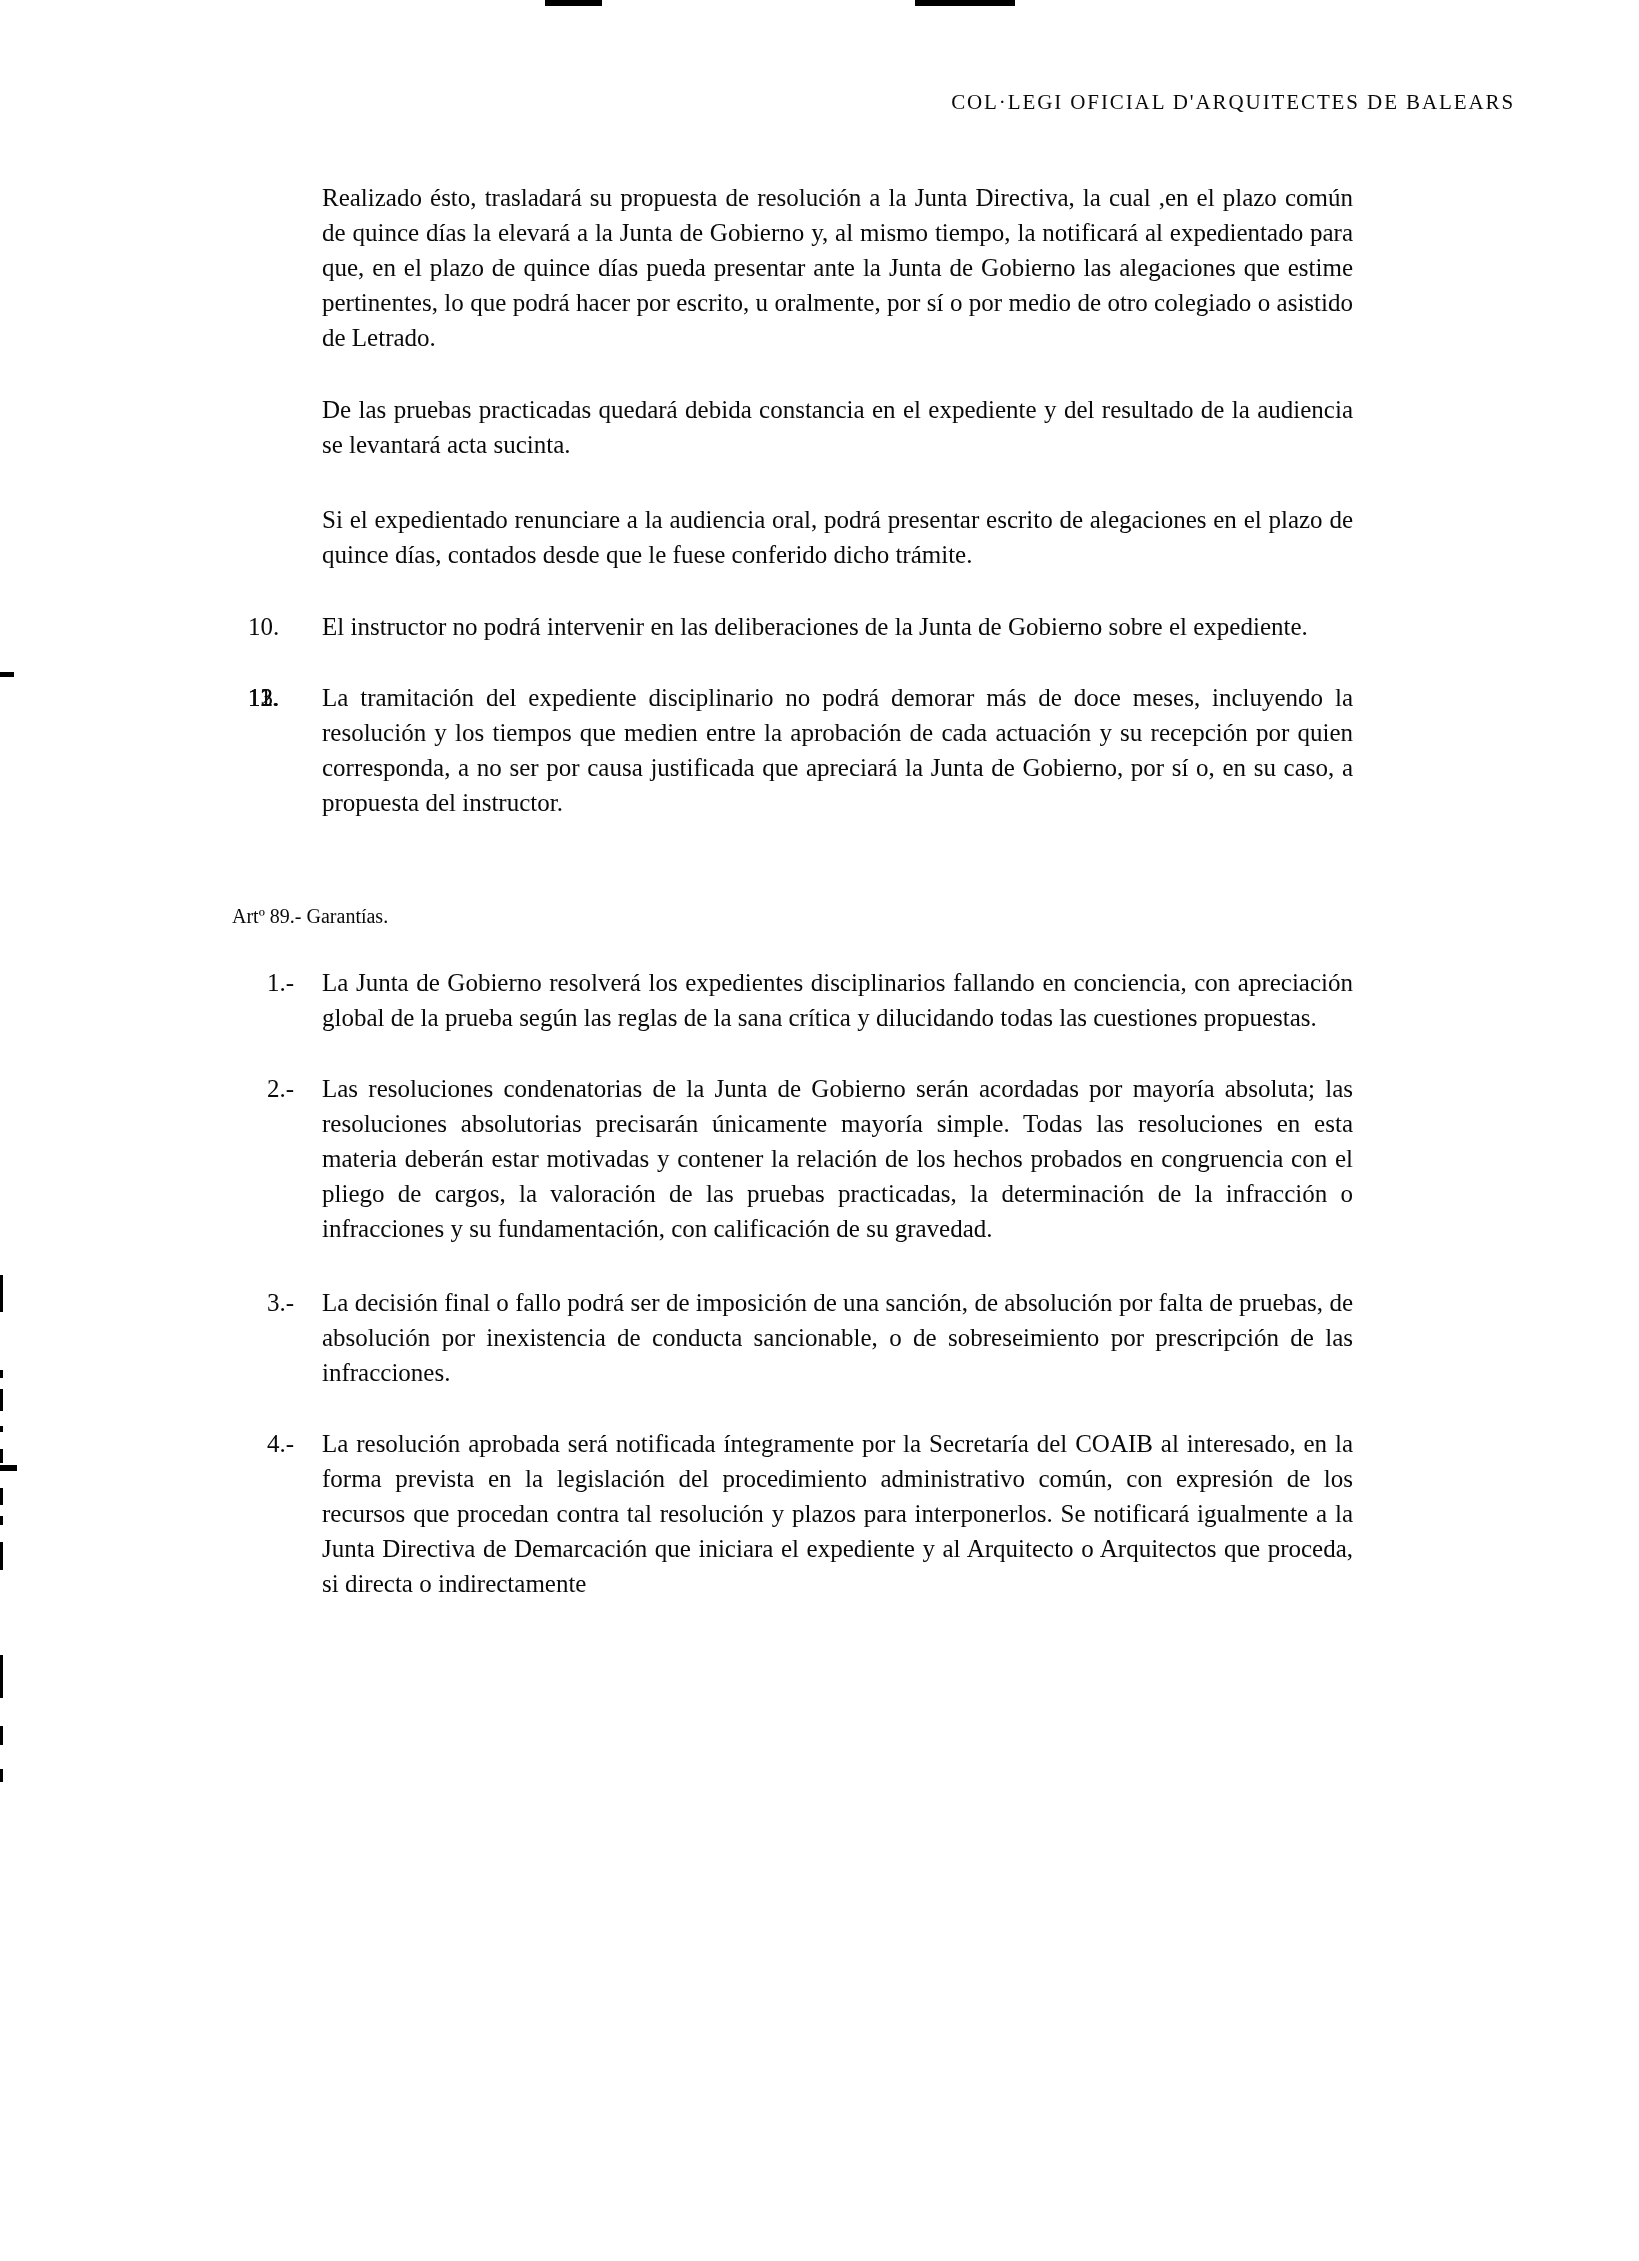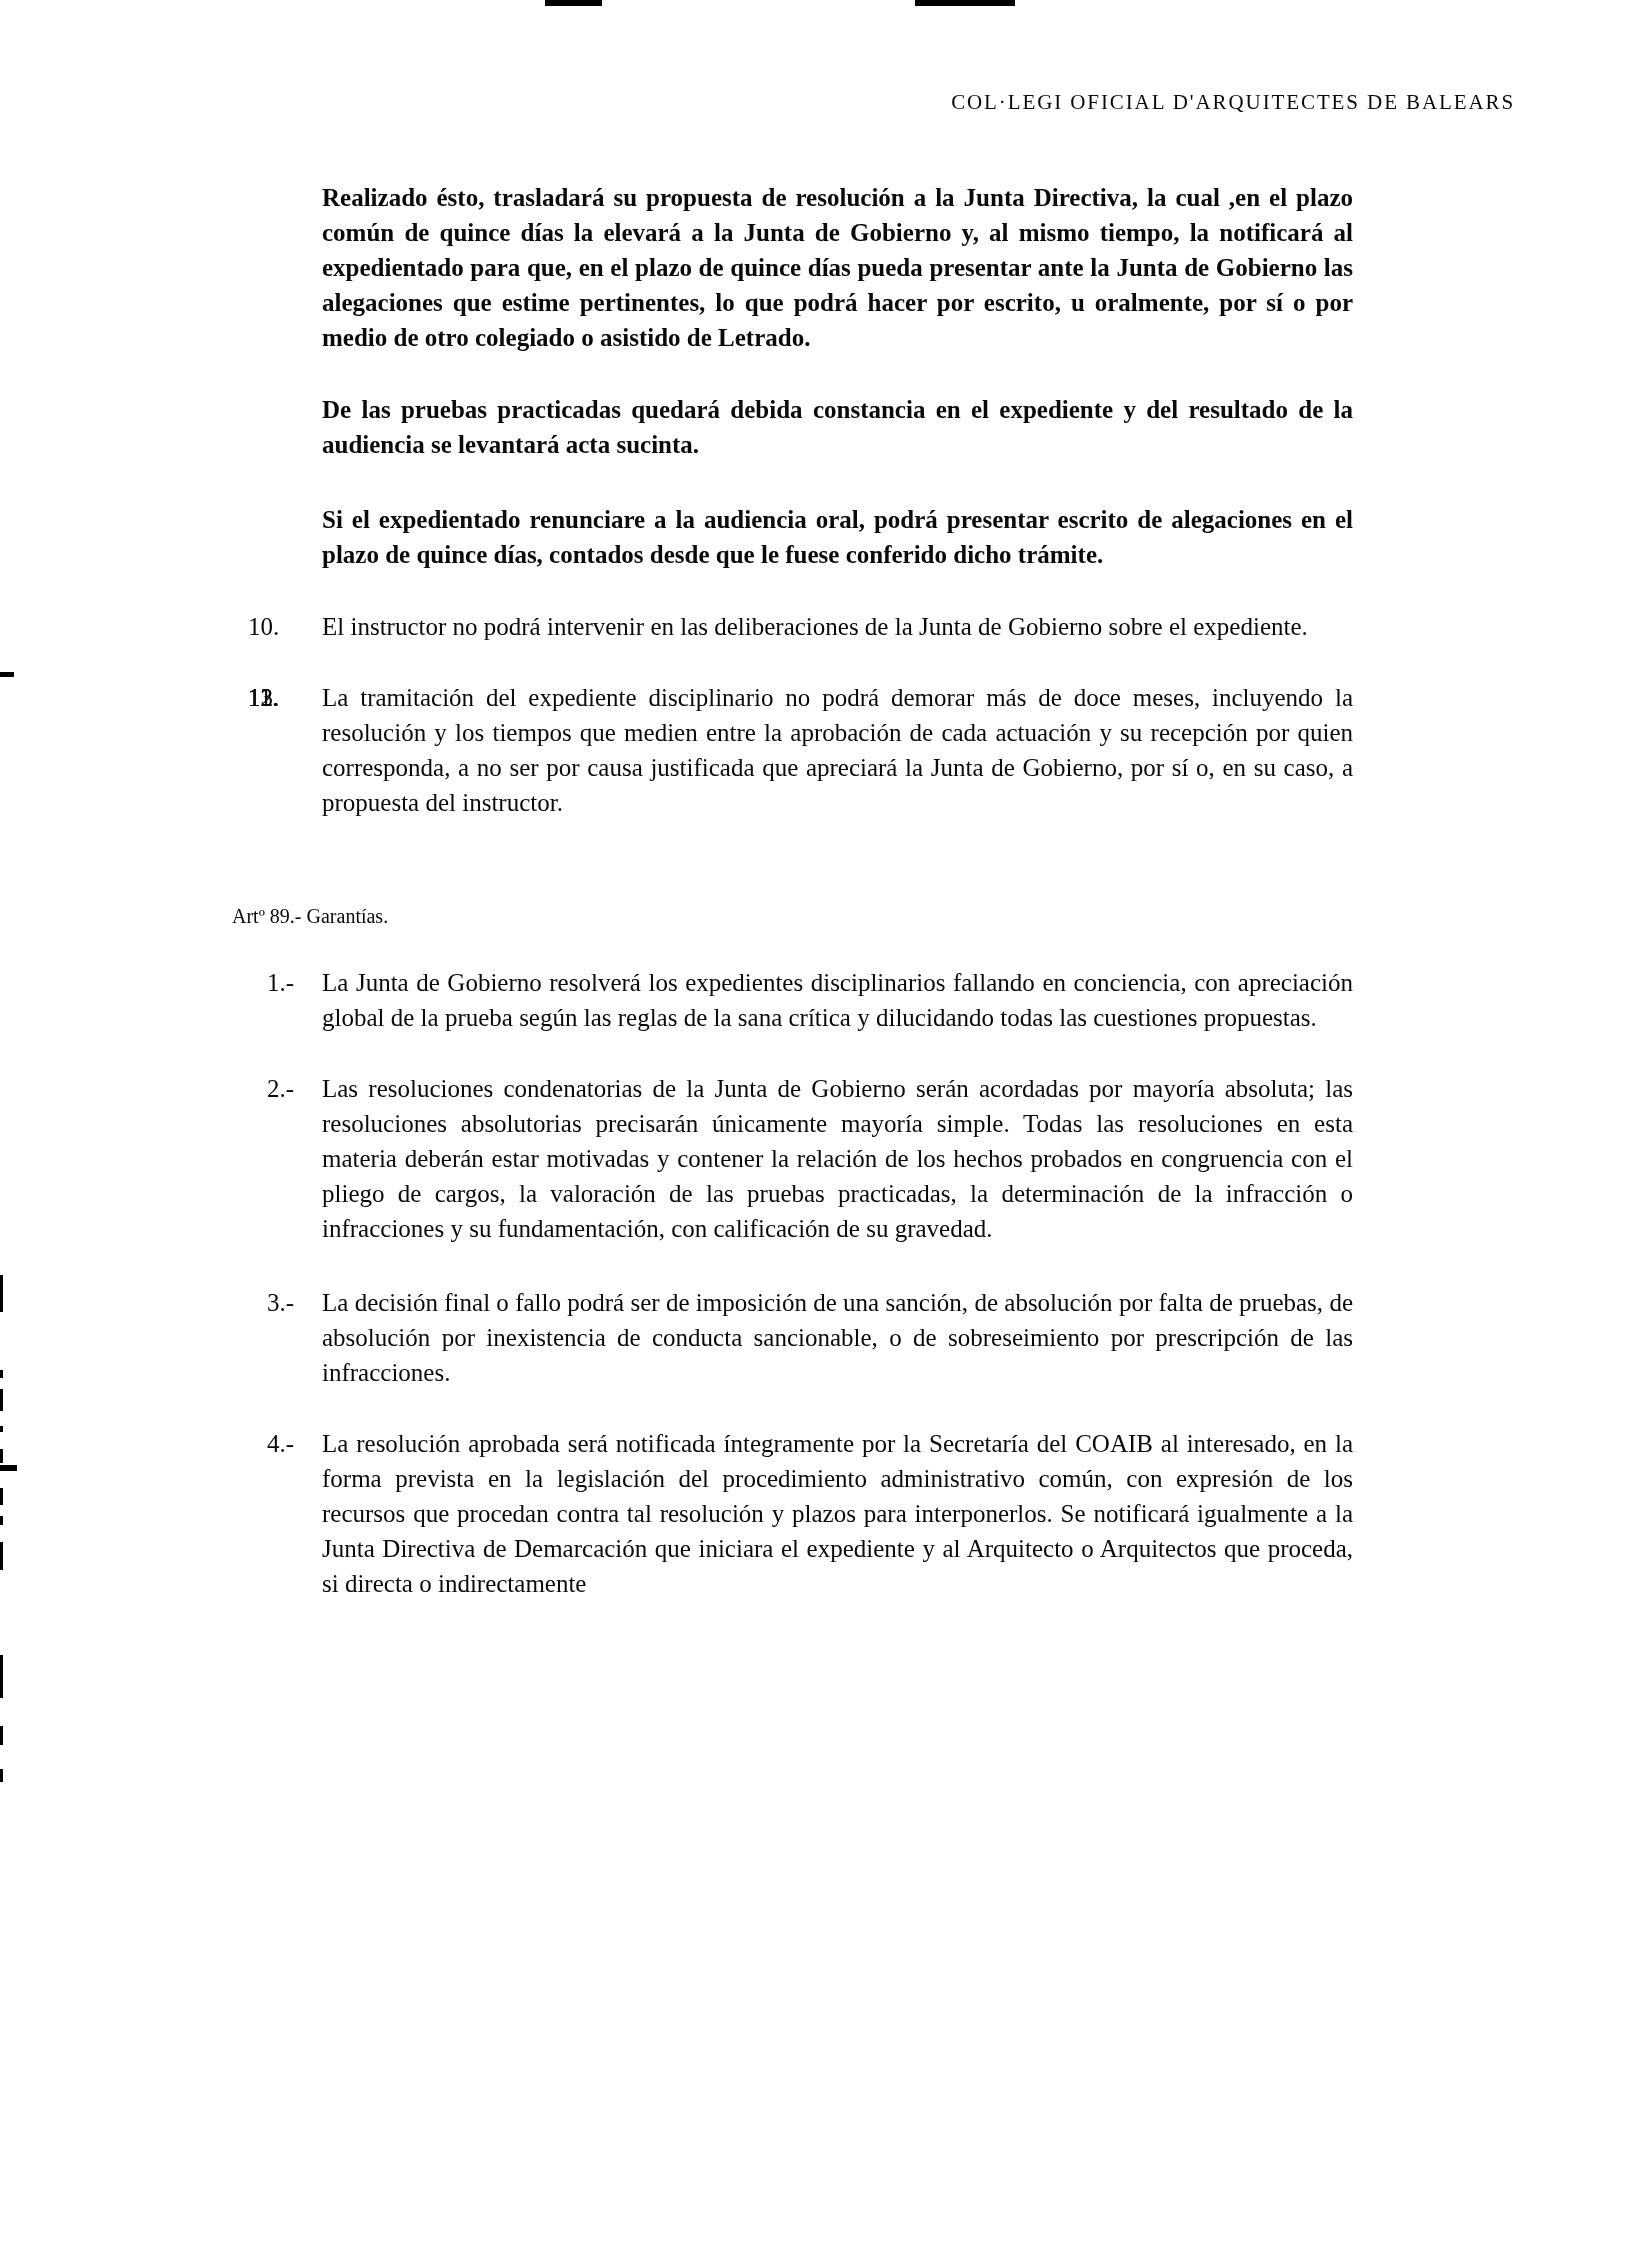--- a/index.html
+++ b/index.html
@@ -24,21 +24,21 @@
   .content {
     position: absolute;
     left: 322px;
     top: 180px;
     width: 1031px;
     font-size: 25px;
     line-height: 35px;
     text-align: justify;
     text-align-last: left;
   }
-  .para { margin: 0 0 37px 0; font-weight: bold; }
+  .para { margin: 0 0 37px 0; }
   .item { position: relative; margin: 0 0 36px 0; }
   .item .num {
     position: absolute;
     left: -74px;
     top: 0;
     width: 72px;
     text-align: left;
   }
   .item.single .num { left: -55px; }
   .article-heading {

